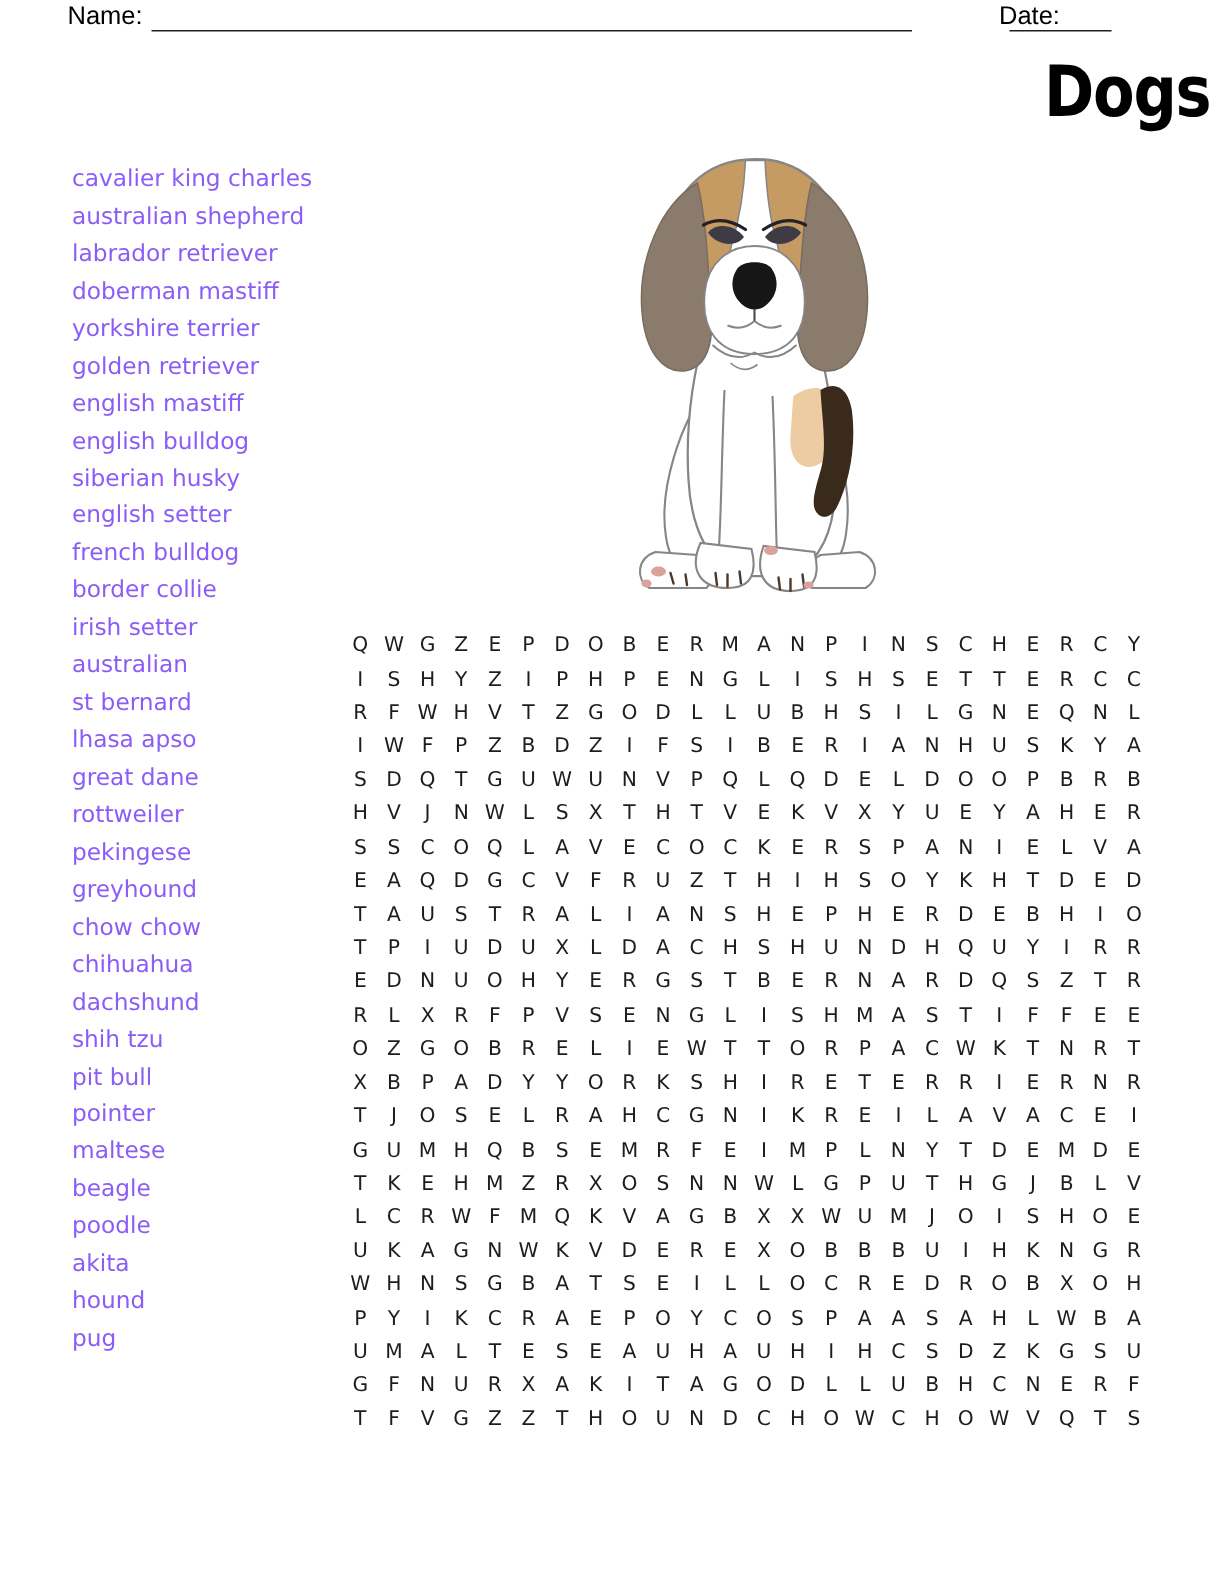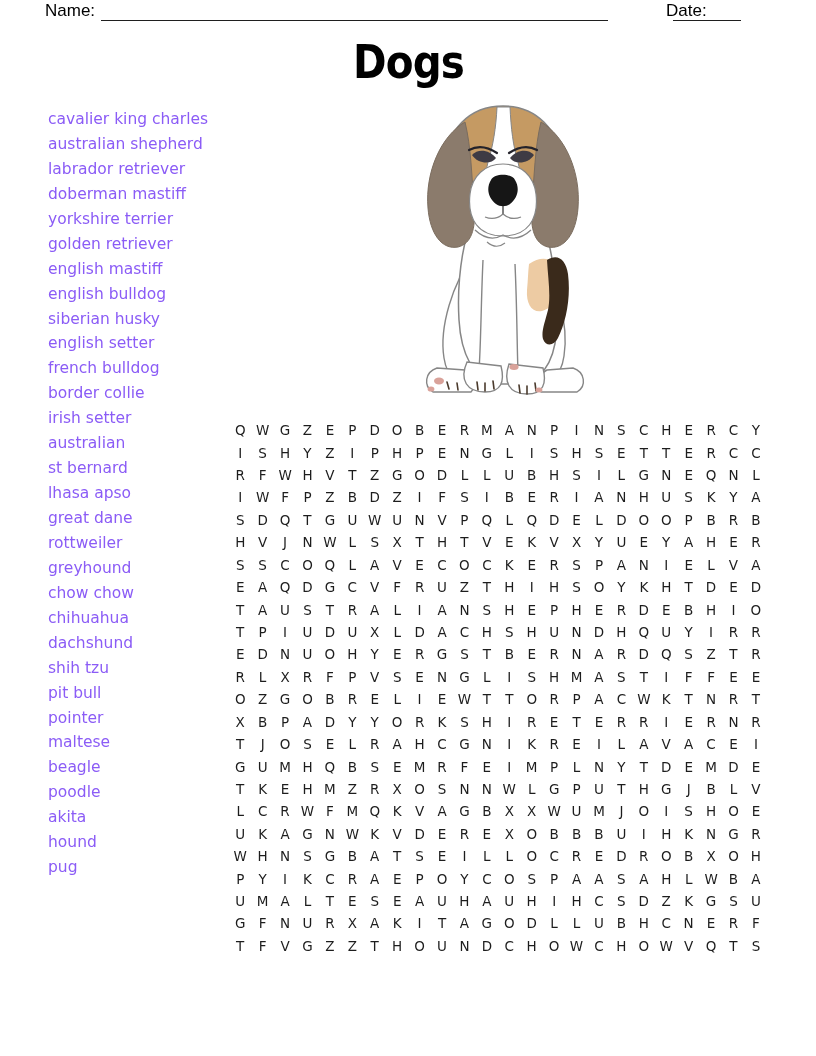--- a/index.html
+++ b/index.html
@@ -6,21 +6,21 @@
   .sheet{position:relative;width:816px;height:1056px;background:#fff;overflow:hidden;
          font-family:"DejaVu Sans",sans-serif;color:#1a1a1a;}
   
   .hdr-label{position:absolute;font-family:"Liberation Sans",sans-serif;font-size:17px;color:#000;}
   .name-label{left:45px;top:1px;}
   .date-label{left:626px;top:1px;margin-left:40px;}
   .blank-line{position:absolute;border-bottom:1.6px solid #1f1f1f;height:1px;}
   .name-line{left:101px;top:19px;width:507px;}
   .date-line{left:673px;top:19px;width:68px;}
   
-  .title{position:absolute;left:0;right:0;top:34px;text-align:center;}
+  .title{position:absolute;left:0;right:0;top:34px;text-align:right;}
   .title span{display:inline-block;font-size:47px;font-weight:bold;letter-spacing:-1px;
               transform:scaleX(.86);color:#000;}
   
   .word-list{position:absolute;left:48px;top:107px;margin:0;padding:0;list-style:none;}
   .word-list li{font-size:15.5px;line-height:24.93px;white-space:nowrap;color:#8b5cf6;}
   
   .grid{position:absolute;left:229px;top:419px;width:538.4px;height:538.4px;
         display:grid;grid-template-columns:repeat(24,22.43px);grid-auto-rows:22.43px;}
   .grid .cell{display:flex;align-items:center;justify-content:center;
               font-size:13.5px;color:#1d1d1d;}
@@ -53,20 +53,21 @@
       <li>siberian husky</li>
       <li>english setter</li>
       <li>french bulldog</li>
       <li>border collie</li>
       <li>irish setter</li>
       <li>australian</li>
       <li>st bernard</li>
       <li>lhasa apso</li>
       <li>great dane</li>
       <li>rottweiler</li>
+      <li>pekingese</li>
       <li>greyhound</li>
       <li>chow chow</li>
       <li>chihuahua</li>
       <li>dachshund</li>
       <li>shih tzu</li>
       <li>pit bull</li>
       <li>pointer</li>
       <li>maltese</li>
       <li>beagle</li>
       <li>poodle</li>

